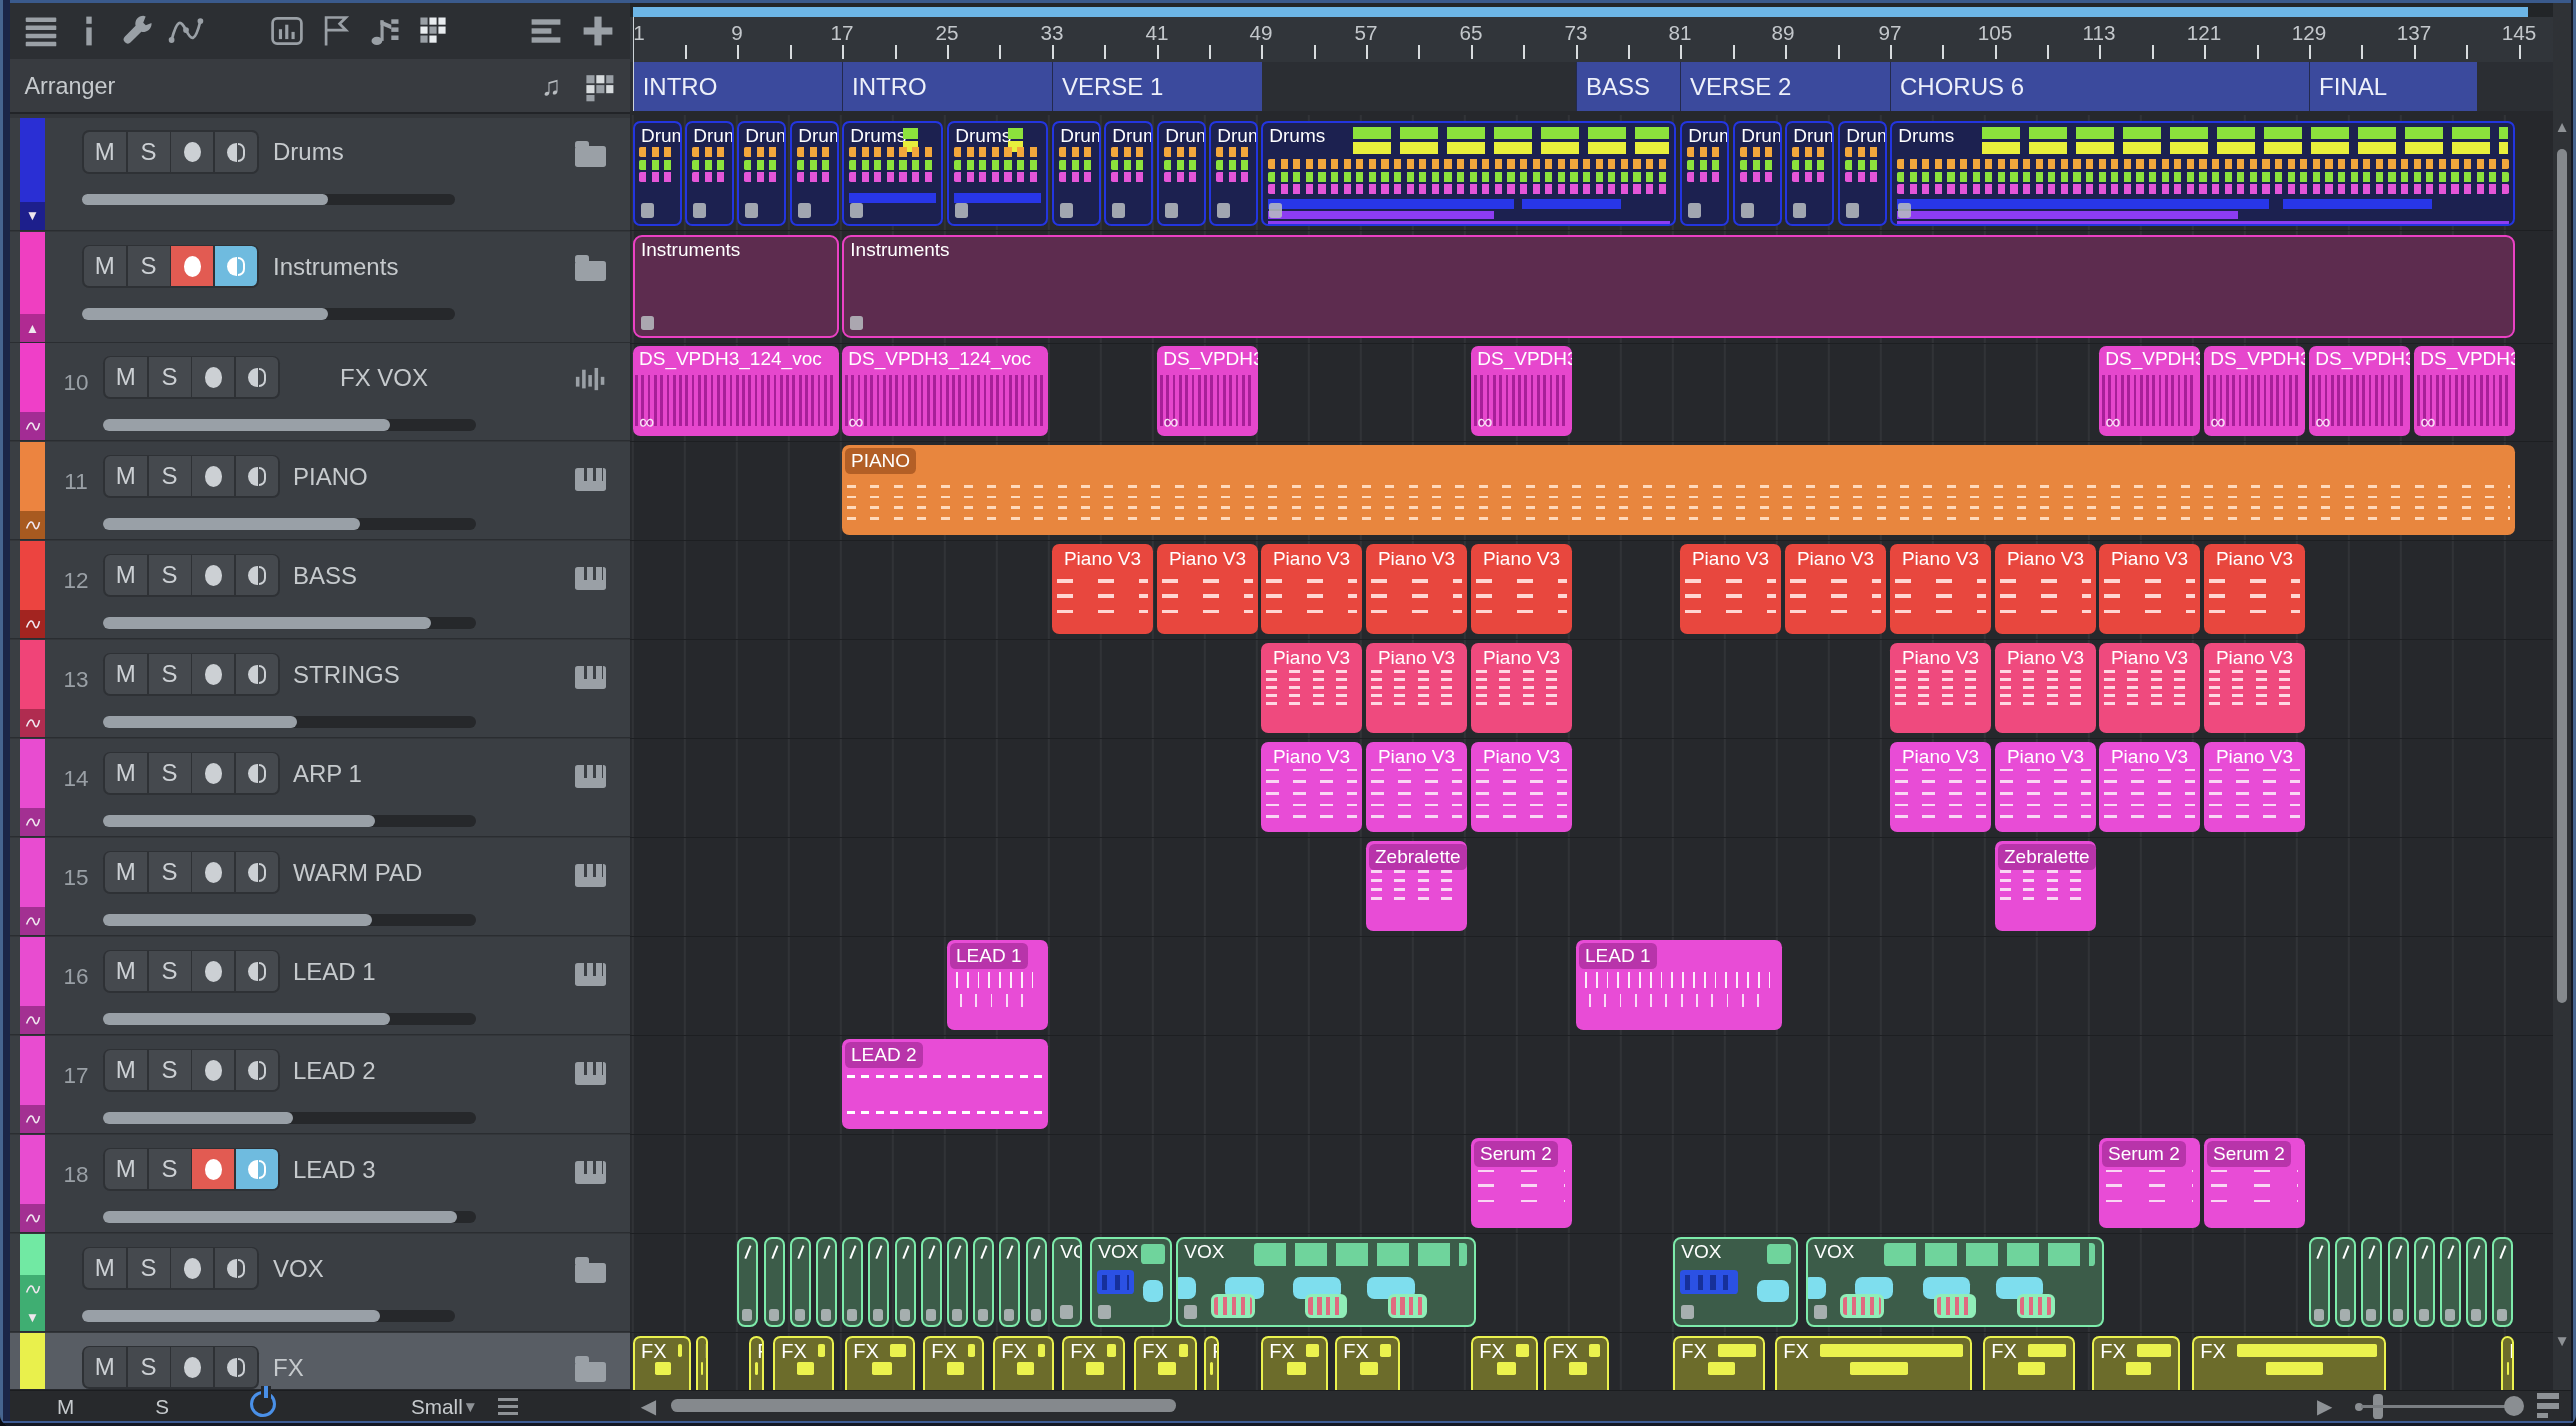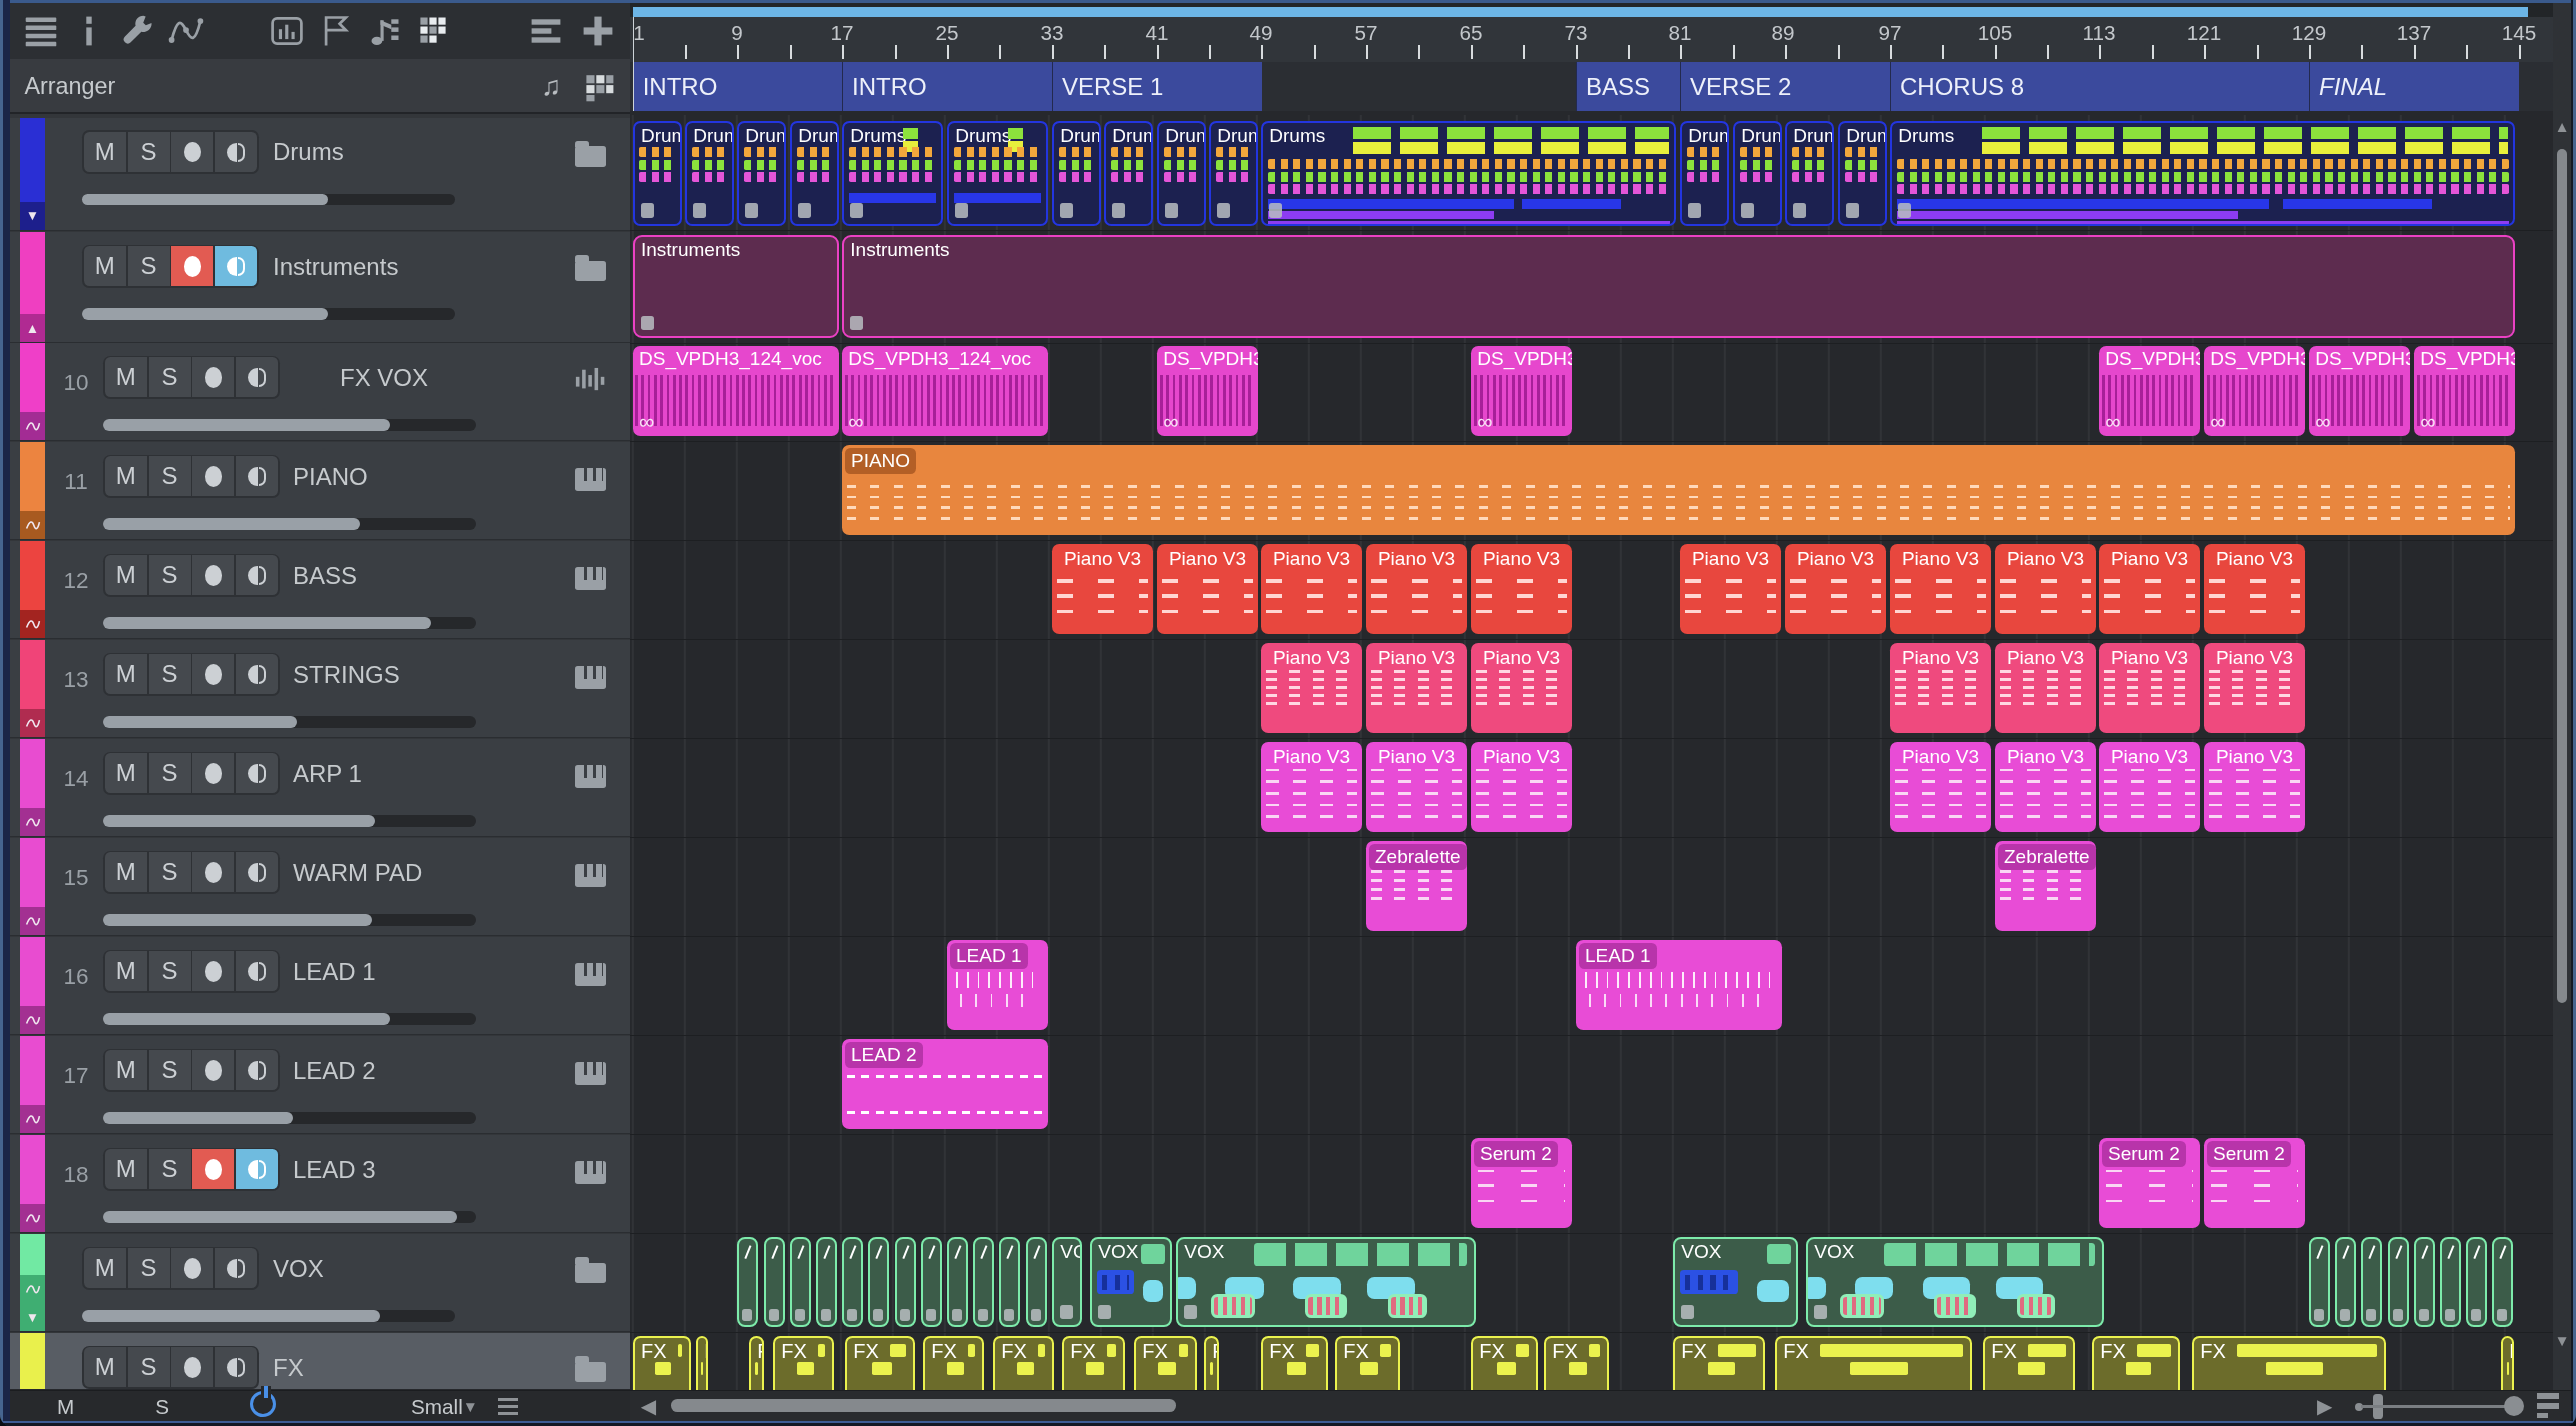--- a/index.html
+++ b/index.html
@@ -731,22 +731,22 @@
         <div class="rtick" style="left: 1784px;"></div>
         <div class="rtick" style="left: 1836px;"></div>
         <div class="rtick" style="left: 1889px;"></div>
       </div>
     <div class="abs" id="sections">
         <div class="section" style="left: 2.7px; width: 210px;"><span>INTRO</span></div>
         <div class="section" style="left: 212px; width: 210px;"><span>INTRO</span></div>
         <div class="section" style="left: 422px; width: 210px;"><span>VERSE 1</span></div>
         <div class="section" style="left: 946px; width: 105px;"><span>BASS</span></div>
         <div class="section" style="left: 1050px; width: 210px;"><span>VERSE 2</span></div>
-        <div class="section" style="left: 1260px; width: 419px;"><span>CHORUS 8</span></div>
-        <div class="section" style="left: 1679px; width: 210px; font-style: italic;"><span>FINAL</span></div>
+        <div class="section" style="left: 1260px; width: 419px;"><span>CHORUS 6</span></div>
+        <div class="section" style="left: 1679px; width: 168px;"><span>FINAL</span></div>
       </div>
     <div class="abs" id="playhead" style="left: 2.7px;"></div>
     <div class="abs" id="lanes">
         <div class="lane" style="top: 3.6px; height: 112px;">
           <div class="clip ds" style="left: 2.7px; width: 49px; top: 2.7px; height: 105px;"><span class="lbl">Drums</span><div class="dr dr1"></div><div class="dr dr2"></div><div class="dr dr3"></div><div class="chip"></div></div>
           <div class="clip ds" style="left: 55px; width: 49px; top: 2.7px; height: 105px;"><span class="lbl">Drums</span><div class="dr dr1"></div><div class="dr dr2"></div><div class="dr dr3"></div><div class="chip"></div></div>
           <div class="clip ds" style="left: 107px; width: 49px; top: 2.7px; height: 105px;"><span class="lbl">Drums</span><div class="dr dr1"></div><div class="dr dr2"></div><div class="dr dr3"></div><div class="chip"></div></div>
           <div class="clip ds" style="left: 160px; width: 49px; top: 2.7px; height: 105px;"><span class="lbl">Drums</span><div class="dr dr1"></div><div class="dr dr2"></div><div class="dr dr3"></div><div class="chip"></div></div>
           <div class="clip dm" style="left: 212px; width: 101px; top: 2.7px; height: 105px;"><span class="lbl">Drums</span><span class="mb" style="right:23.4px;"></span><span class="mb mb2" style="right:23.4px;"></span><div class="dr dr1"></div><div class="dr dr2"></div><div class="dr dr3"></div><div class="dbl"></div><div class="chip"></div></div>
           <div class="clip dm" style="left: 317px; width: 101px; top: 2.7px; height: 105px;"><span class="lbl">Drums</span><span class="mb" style="right:23.4px;"></span><span class="mb mb2" style="right:23.4px;"></span><div class="dr dr1"></div><div class="dr dr2"></div><div class="dr dr3"></div><div class="dbl"></div><div class="chip"></div></div>

